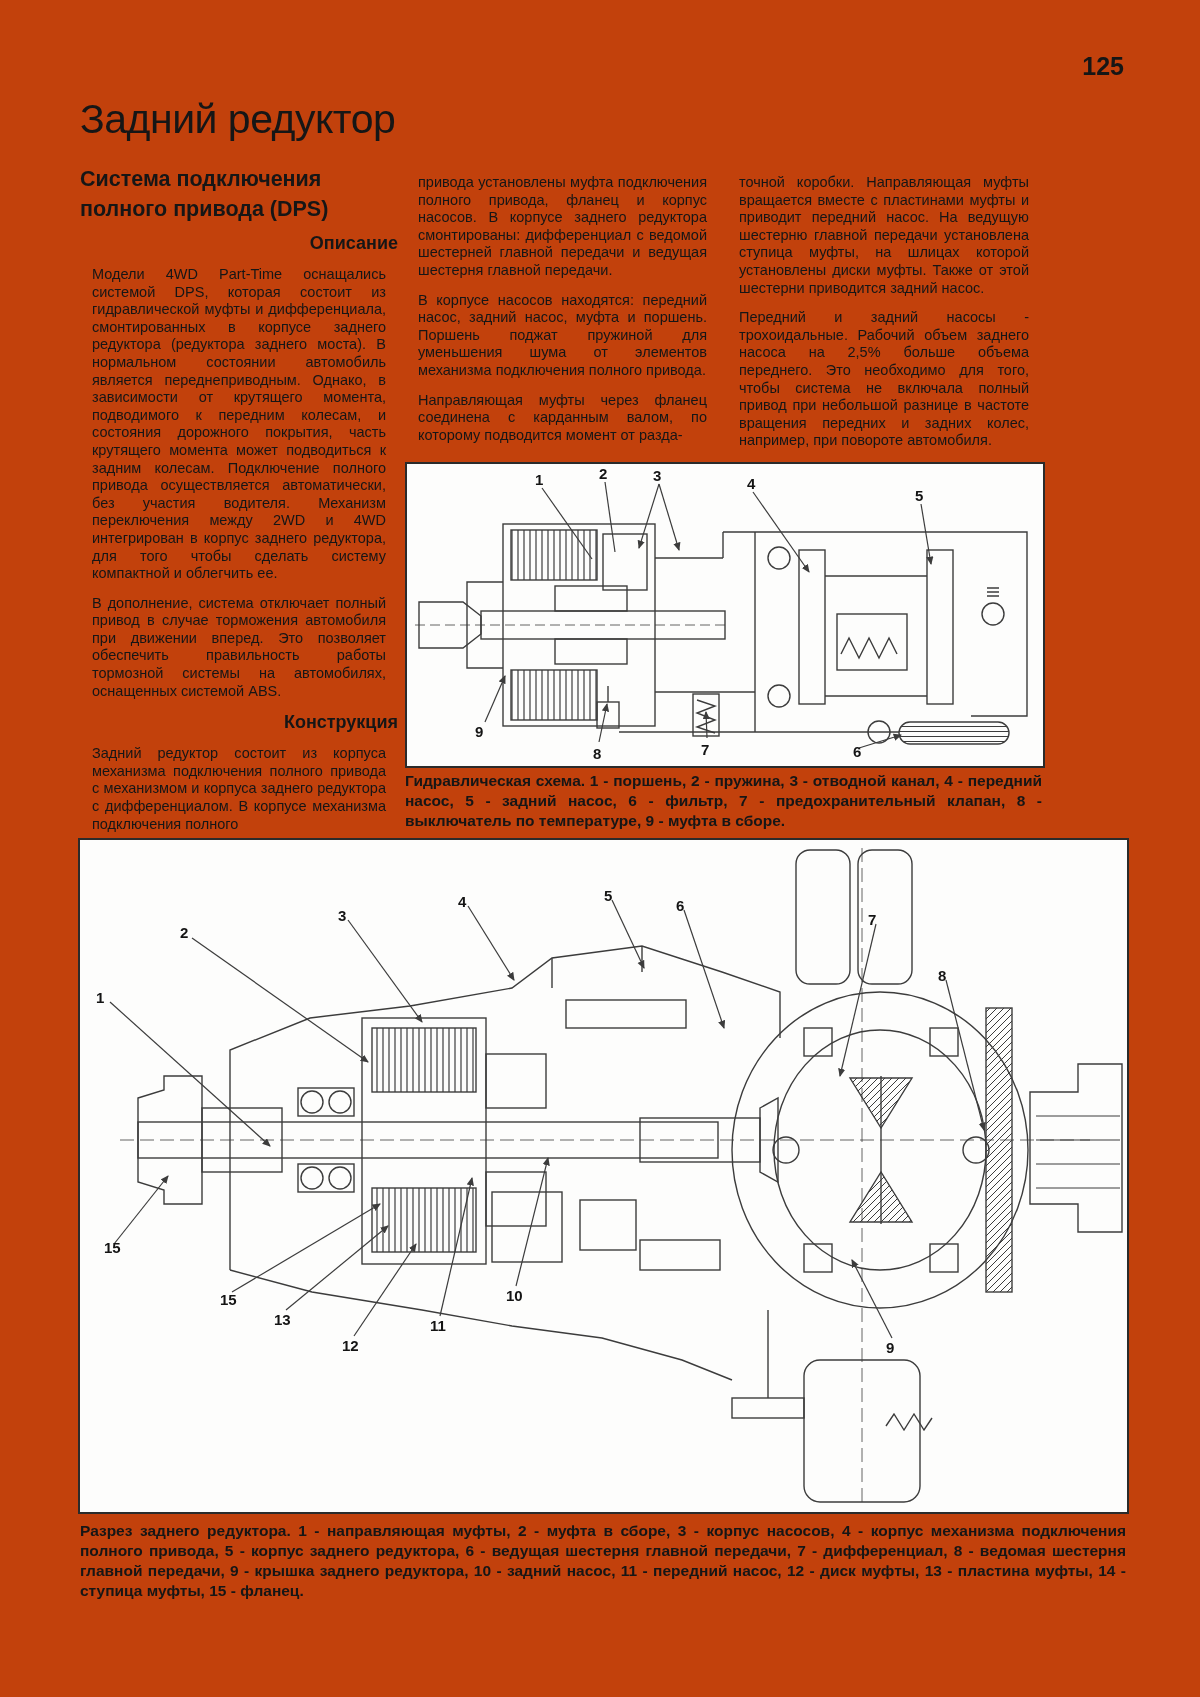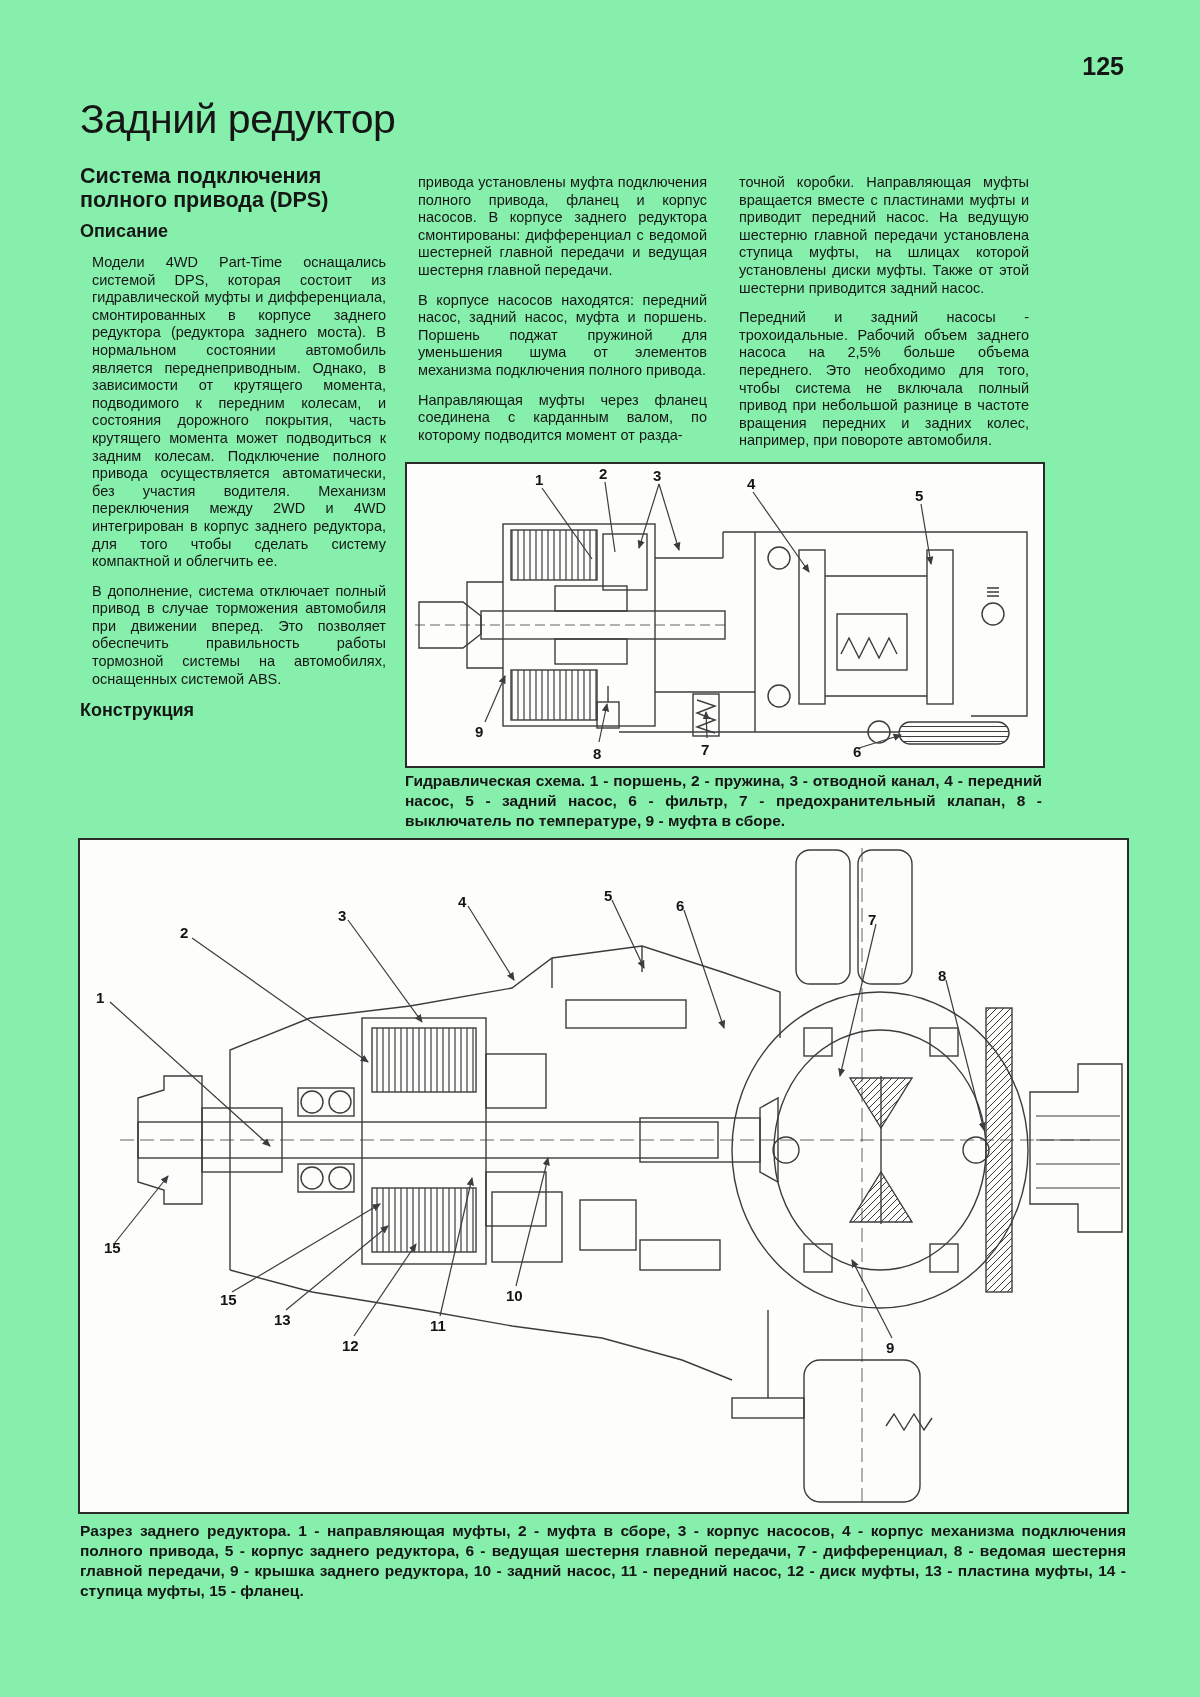--- a/index.html
+++ b/index.html
@@ -2,27 +2,27 @@
 <html lang="ru"><head>
 <meta charset="utf-8">
 <style>
   html,body{margin:0;padding:0;}
   body{
     width:1200px;height:1697px;position:relative;
     background:#e9e9e7;
     font-family:"Liberation Sans","DejaVu Sans",sans-serif;
     color:#161616;
   }
-  .page{position:absolute;inset:0;background:#86efac;overflow:hidden;}
+  .page{position:absolute;inset:0;background:#c2410c;overflow:hidden;}
   .pagenum{position:absolute;top:52px;right:76px;font-size:25px;font-weight:bold;}
   .title{position:absolute;left:80px;top:96px;margin:0;font-size:41px;font-weight:normal;letter-spacing:-0.5px;}
   .col{position:absolute;text-align:justify;font-size:14.5px;line-height:17.6px;}
   .col p{margin:12px;}
-  .h2{font-size:21.5px;line-height:24px;font-weight:bold;margin:0 0 7px 0;text-align:left;}
-  .h3{font-size:18px;line-height:21px;font-weight:bold;margin:9px 0 3px 0;text-align:left;}
+  .h2{font-size:21.5px;line-height:30px;font-weight:bold;margin:0 0 7px 0;text-align:left;}
+  .h3{font-size:18px;line-height:21px;font-weight:bold;margin:9px 0 3px 0;text-align:right;}
   #col1{left:80px;top:164px;width:318px;}
   #col2{left:406px;top:162px;width:313px;}
   #col3{left:727px;top:162px;width:314px;}
   .figbox{position:absolute;border:2px solid #2b2b2b;background:#fdfdfc;}
   #fig1{left:405px;top:462px;width:636px;height:302px;}
   #fig2{left:78px;top:838px;width:1047px;height:672px;}
   .figbox svg{position:absolute;left:0;top:0;}
   .callout{position:absolute;font-size:15px;font-weight:bold;line-height:1;color:#141414;}
   .figcap{position:absolute;font-weight:bold;font-size:15.5px;line-height:20px;text-align:justify;}
   #cap1{left:405px;top:771px;width:637px;}
@@ -35,20 +35,21 @@
 
   <div class="pagenum">125</div>
   <h1 class="title">Задний редуктор</h1>
 
   <div class="col" id="col1">
     <h2 class="h2">Система подключения полного привода (DPS)</h2>
     <h3 class="h3">Описание</h3>
     <p>Модели 4WD Part-Time оснащались системой DPS, которая состоит из гидравлической муфты и дифференциала, смонтированных в корпусе заднего редуктора (редуктора заднего моста). В нормальном состоянии автомобиль является переднеприводным. Однако, в зависимости от крутящего момента, подводимого к передним колесам, и состояния дорожного покрытия, часть крутящего момента может подводиться к задним колесам. Подключение полного привода осуществляется автоматически, без участия водителя. Механизм переключения между 2WD и 4WD интегрирован в корпус заднего редуктора, для того чтобы сделать систему компактной и облегчить ее.</p>
     <p>В дополнение, система отключает полный привод в случае торможения автомобиля при движении вперед. Это позволяет обеспечить правильность работы тормозной системы на автомобилях, оснащенных системой ABS.</p>
     <h3 class="h3">Конструкция</h3>
+    <p>Задний редуктор состоит из корпуса механизма подключения полного привода с механизмом и корпуса заднего редуктора с дифференциалом. В корпусе механизма подключения полного</p>
   </div>
 
   <div class="col" id="col2">
     <p>привода установлены муфта подключения полного привода, фланец и корпус насосов. В корпусе заднего редуктора смонтированы: дифференциал с ведомой шестерней главной передачи и ведущая шестерня главной передачи.</p>
     <p>В корпусе насосов находятся: передний насос, задний насос, муфта и поршень. Поршень поджат пружиной для уменьшения шума от элементов механизма подключения полного привода.</p>
     <p>Направляющая муфты через фланец соединена с карданным валом, по которому подводится момент от разда-</p>
   </div>
 
   <div class="col" id="col3">
     <p>точной коробки. Направляющая муфты вращается вместе с пластинами муфты и приводит передний насос. На ведущую шестерню главной передачи установлена ступица муфты, на шлицах которой установлены диски муфты. Также от этой шестерни приводится задний насос.</p>

